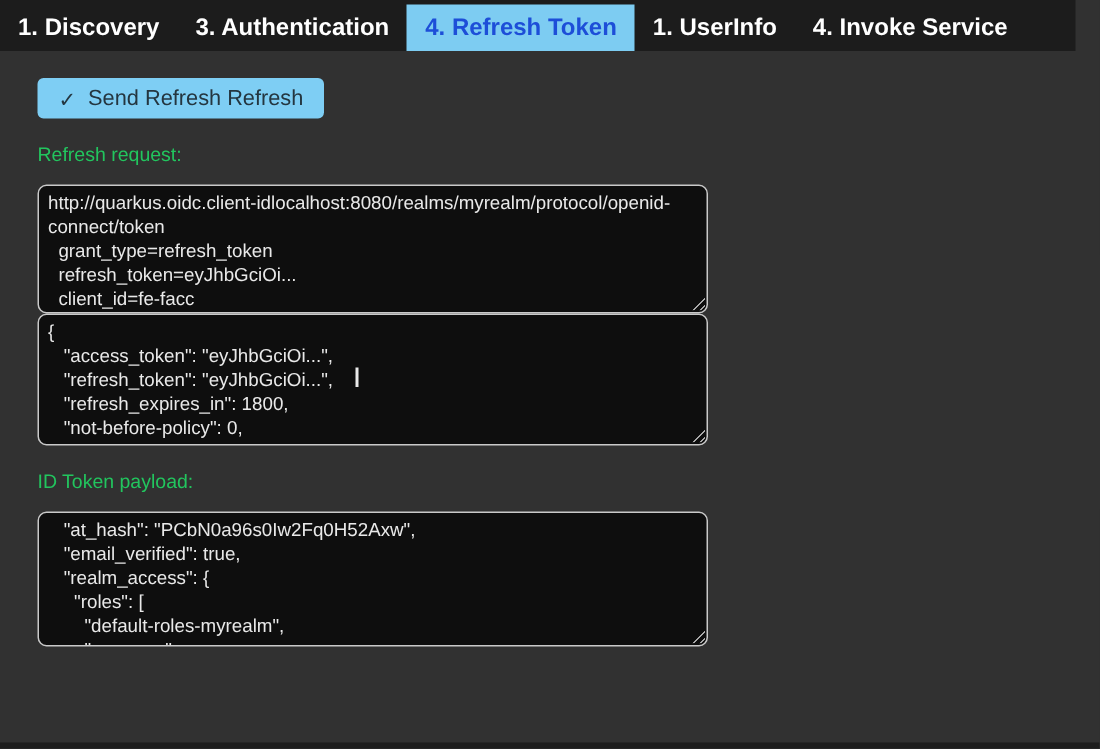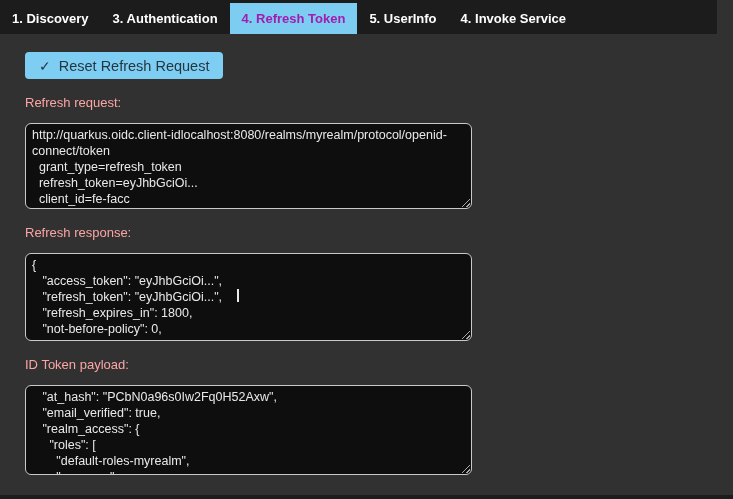--- a/index.html
+++ b/index.html
@@ -19,28 +19,28 @@
     background: #1c1c1c;
     display: flex;
     align-items: flex-end;
   }
   .tab {
     margin-top: 8px;
     height: 31px;
     line-height: 31px;
     padding: 0 12px;
     color: #ffffff;
-    font-size: 13px;
+    font-size: 16px;
     font-weight: bold;
     white-space: nowrap;
     cursor: pointer;
   }
   .tab.active {
     background: #7dccf2;
-    color: #a21caf;
+    color: #1d4ed8;
   }
 
   
   .content {
     padding-left: 25px;
   }
   .send-btn {
     margin-top: 18px;
     height: 27px;
     display: inline-flex;
@@ -55,21 +55,21 @@
     font-size: 14.5px;
     cursor: pointer;
   }
   .send-btn .check {
     font-size: 14px;
     line-height: 1;
   }
   .field-label {
     margin-top: 16px;
     margin-bottom: 13px;
-    color: #fca5a5;
+    color: #22c55e;
     font-size: 13px;
   }
   .ta-wrap {
     position: relative;
     width: 447px;
   }
   textarea.ta {
     display: block;
     width: 447px;
     box-sizing: border-box;
@@ -118,42 +118,41 @@
     background: #1d1d1d;
   }
 </style>
 </head>
 <body>
 
 <div class="tabbar">
   <div class="tab">1. Discovery</div>
   <div class="tab">3. Authentication</div>
   <div class="tab active">4. Refresh Token</div>
-  <div class="tab">5. UserInfo</div>
+  <div class="tab">1. UserInfo</div>
   <div class="tab">4. Invoke Service</div>
 </div>
 
 <div class="content">
 
   <button class="send-btn">
     <span class="check">✓</span>
-    <span>Reset Refresh Request</span>
+    <span>Send Refresh Refresh</span>
   </button>
 
   <div class="field-label">Refresh request:</div>
   <div class="ta-wrap">
     <textarea class="ta" id="ta-request" spellcheck="false" style="">http://quarkus.oidc.client-idlocalhost:8080/realms/myrealm/protocol/openid-connect/token
   grant_type=refresh_token
   refresh_token=eyJhbGciOi...
   client_id=fe-facc
   client_secret=******************************...</textarea>
     <div class="grip"></div>
   </div>
 
-  <div class="field-label">Refresh response:</div>
   <div class="ta-wrap">
     <textarea class="ta" id="ta-response" spellcheck="false" style="">{
    "access_token": "eyJhbGciOi...",
    "refresh_token": "eyJhbGciOi...",
    "refresh_expires_in": 1800,
    "not-before-policy": 0,
    "scope": "openid profile email"</textarea>
     <div class="caret"></div>
     <div class="grip"></div>
   </div>

